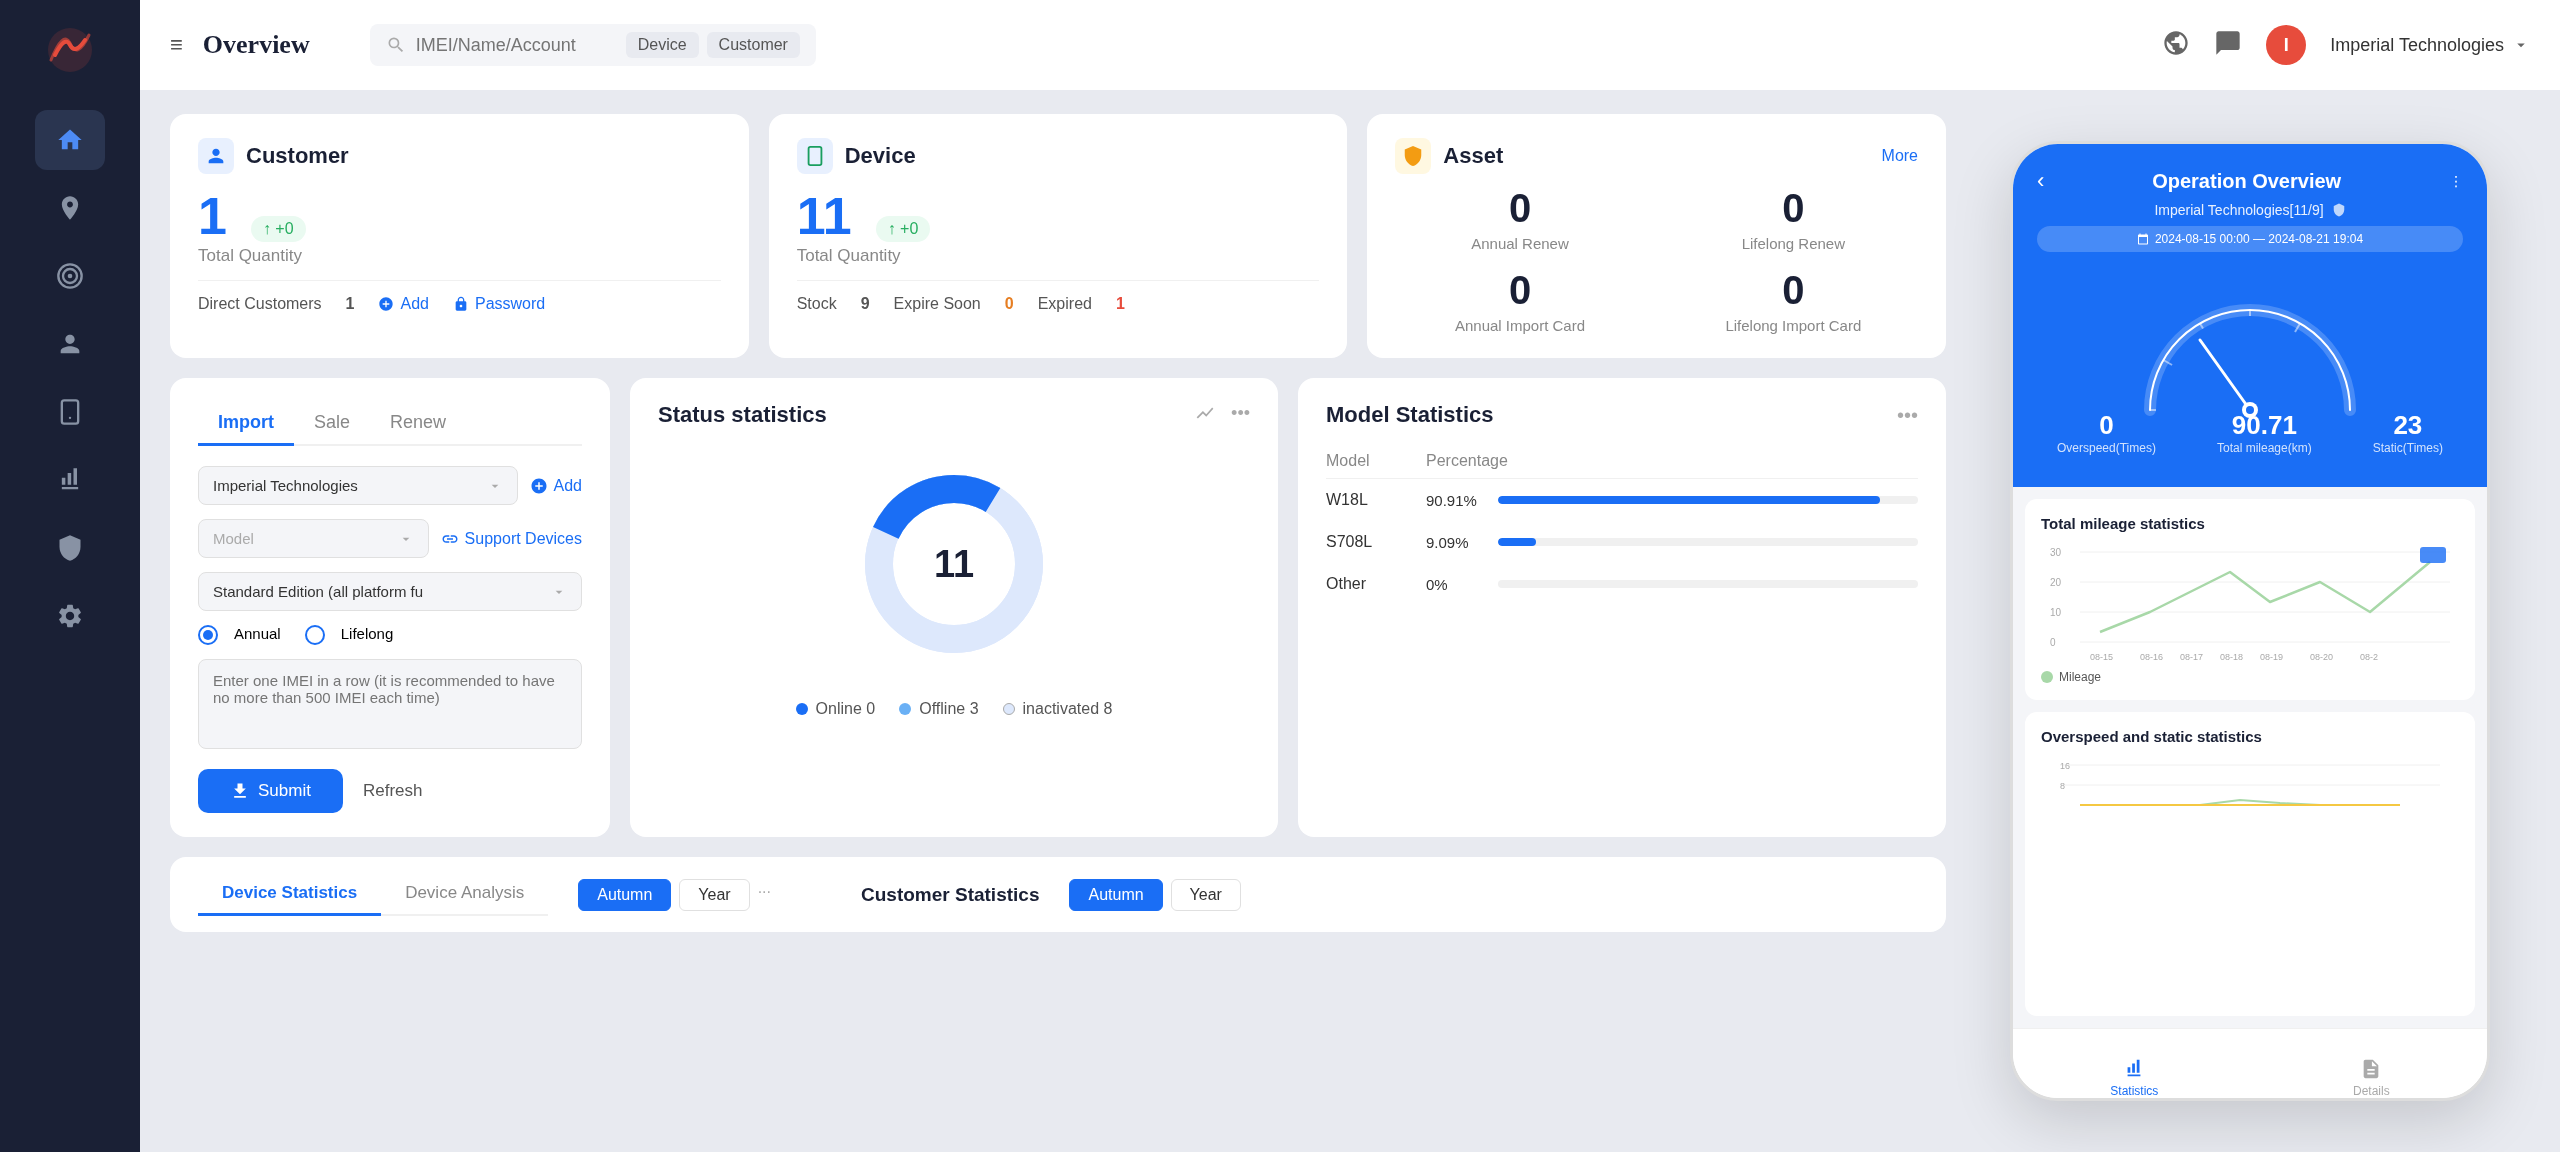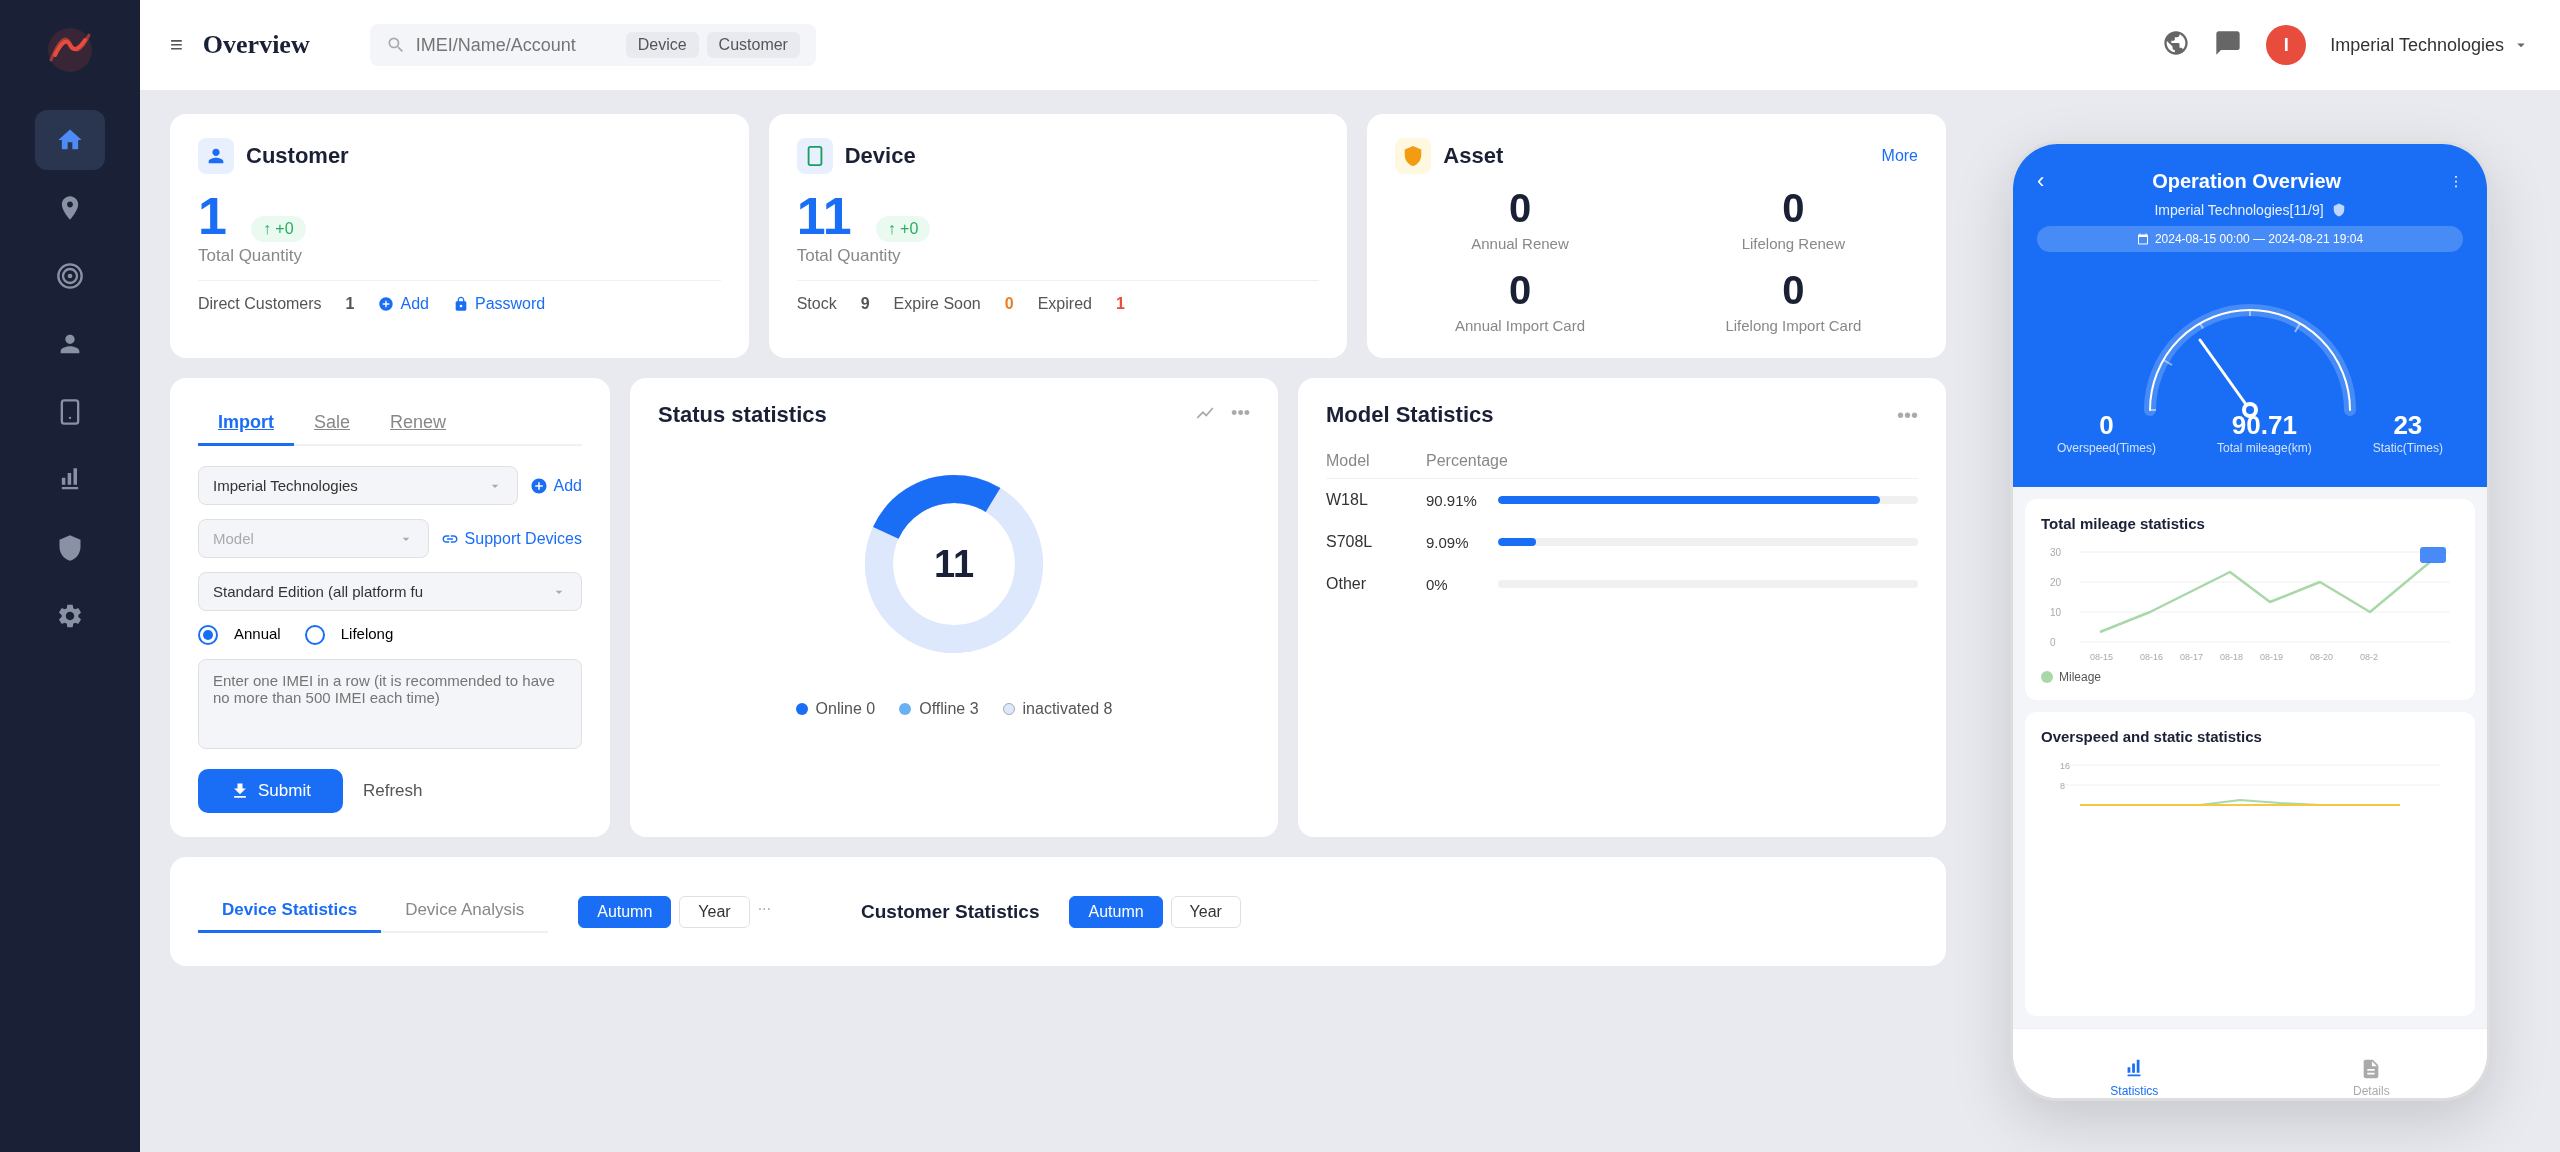--- a/index.html
+++ b/index.html
@@ -188,21 +188,20 @@
       border-bottom: 2px solid #f0f0f0;
       margin-bottom: 20px;
     }
     .tab-btn {
       padding: 10px 20px;
       font-size: 18px;
       color: #888;
       cursor: pointer;
       border-bottom: 3px solid transparent;
       margin-bottom: -2px;
-      text-decoration: underline;
     }
     .tab-btn.active {
       color: #1a6ef5;
       border-bottom: 3px solid #1a6ef5;
       font-weight: 600;
     }
 
     .form-row {
       display: flex;
       align-items: center;
@@ -886,21 +885,21 @@
           <div style="width:0%;height:100%;background:#1a6ef5;border-radius:4px;"></div>
         </div>
       </div>
     </td>
   </tr>
               </tbody>
           </table>
         </div>
       </div>
 
-      <div style="background:#fff;border-radius:16px;padding:33px 28px;display:flex;align-items:center;gap:30px;">
+      <div style="background:#fff;border-radius:16px;padding:16px 28px;display:flex;align-items:center;gap:30px;">
         <div style="display:flex;gap:0;border-bottom:2px solid #f0f0f0;">
           <div class="bottom-tab active">Device Statistics</div>
           <div class="bottom-tab">Device Analysis</div>
         </div>
         <div style="display:flex;gap:8px;">
           <button class="time-btn active">Autumn</button>
           <button class="time-btn">Year</button>
           <span style="color:#aaa;cursor:pointer;">...</span>
         </div>
         <div style="margin-left:60px;font-size:19px;font-weight:700;color:#1a2035;">Customer Statistics</div>

